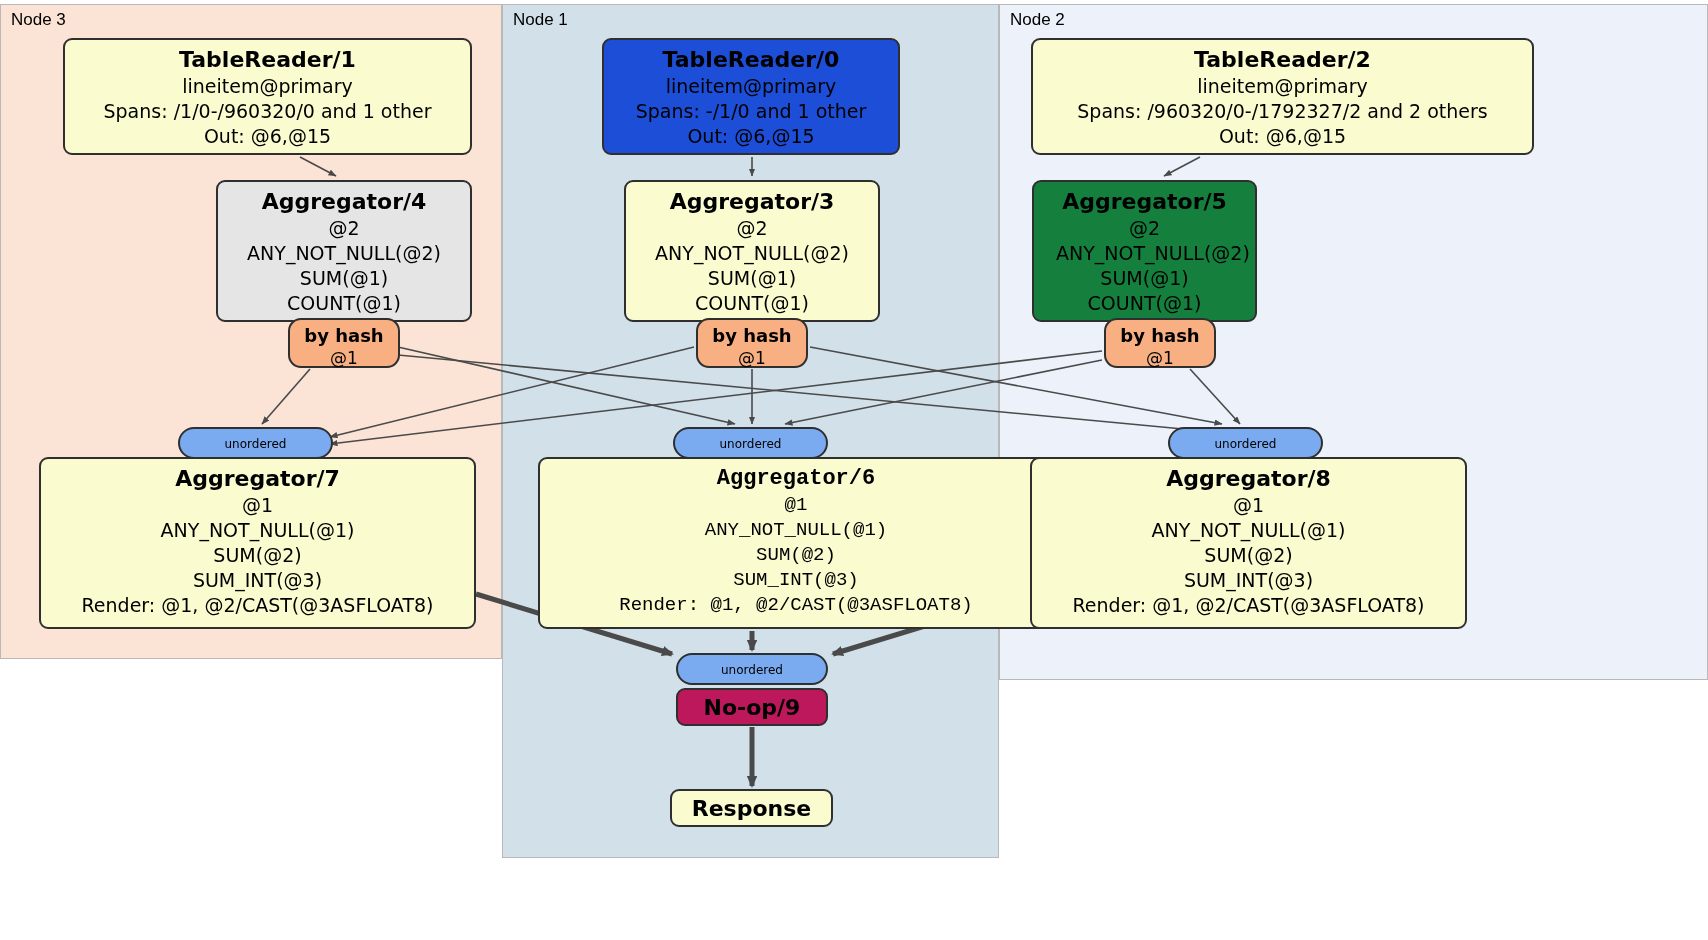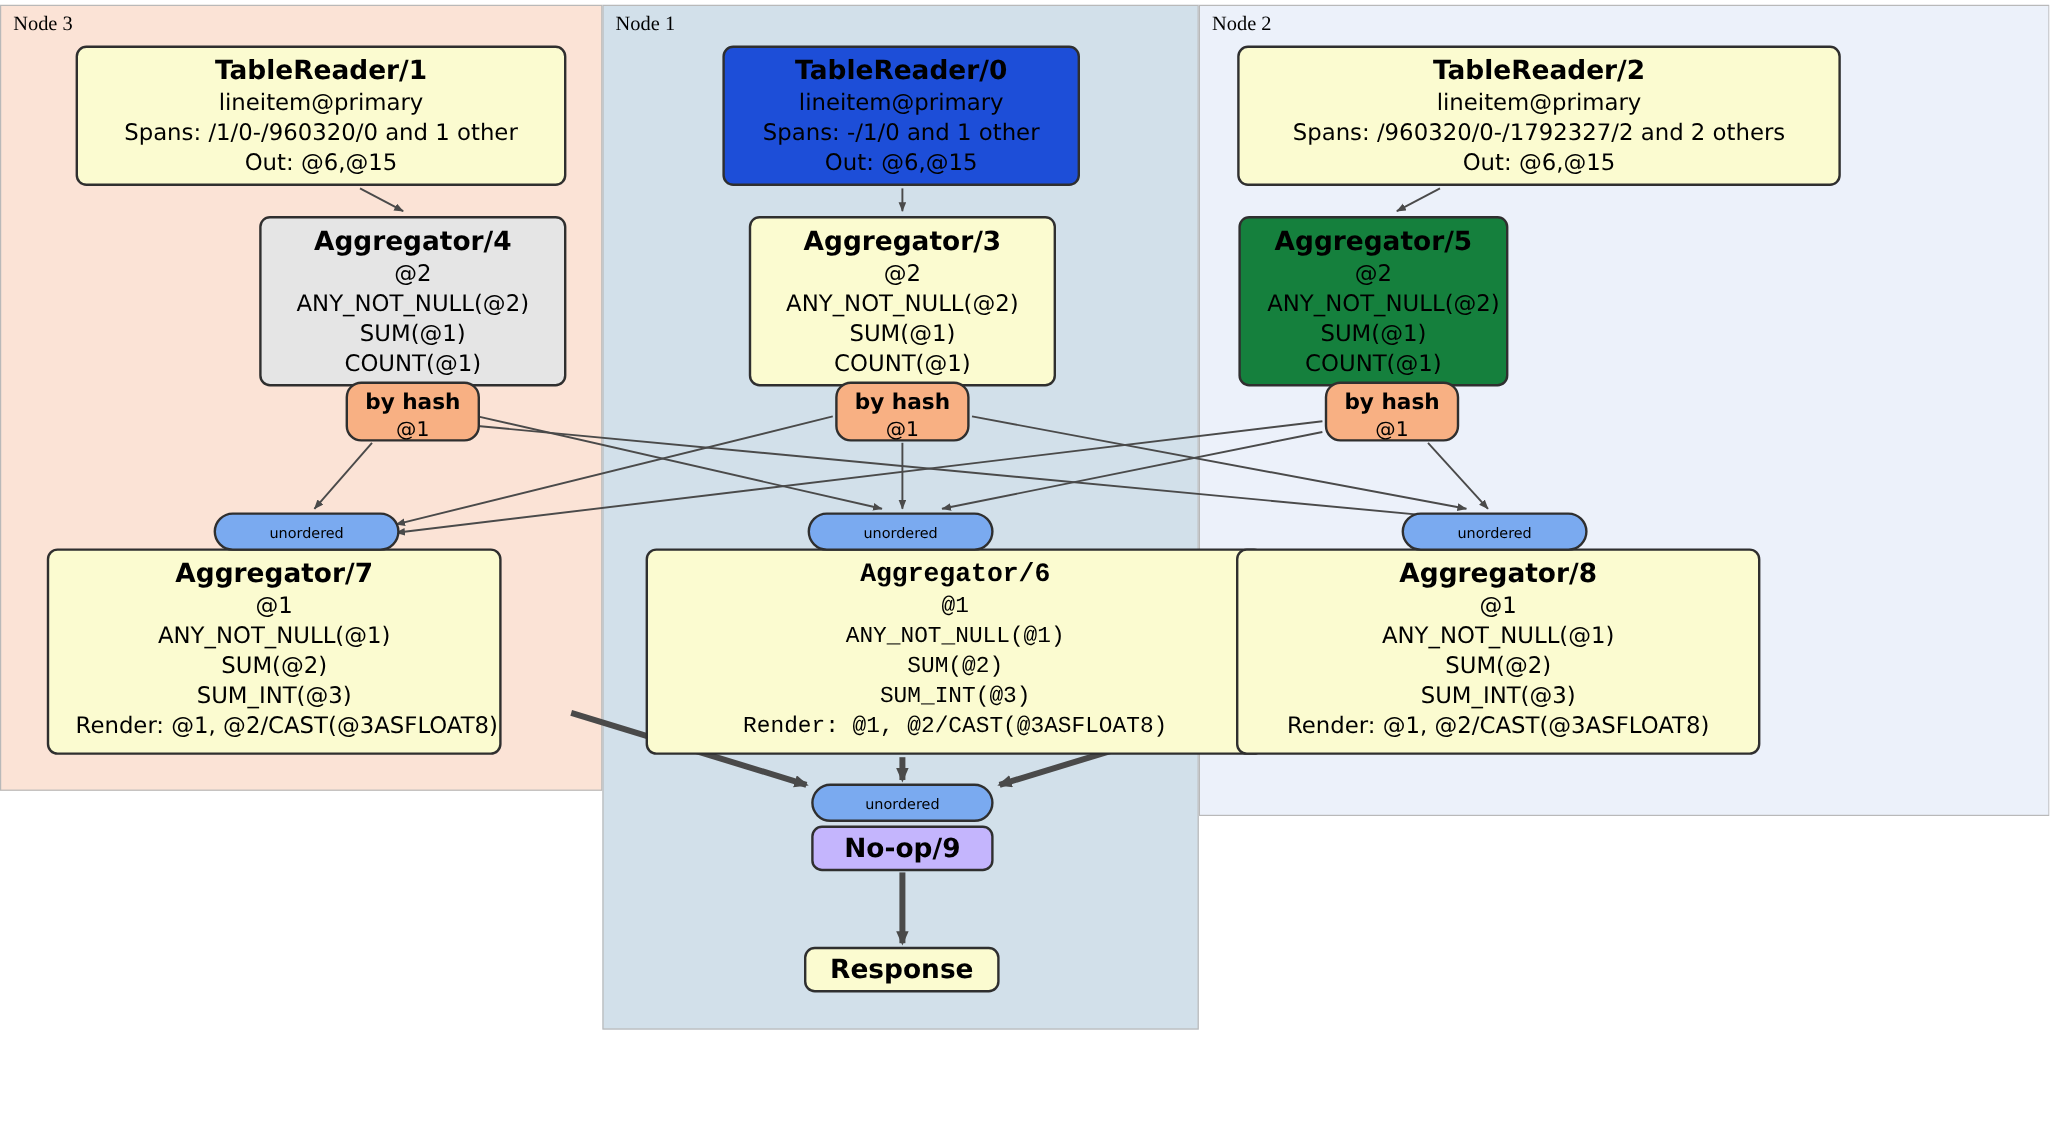--- a/index.html
+++ b/index.html
@@ -19,21 +19,21 @@
     position: absolute;
     box-sizing: border-box;
     border: 1px solid #b9b9b9;
   }
   .node-panel-label {
     position: absolute;
     left: 10px;
     top: 5px;
     font-size: 17px;
     color: #000;
-    font-family: Liberation Serif, serif;
+    font-family: Liberation Sans, sans-serif;
     white-space: nowrap;
   }
   #edge-layer {
     position: absolute;
     left: 0; top: 0;
     width: 1708px;
     height: 940px;
     pointer-events: none;
   }
   .box {
@@ -169,21 +169,21 @@
         <span class="line">SUM(@1)</span>
         <span class="line">COUNT(@1)</span>
       </div>
       <div class="box" style="left: 1032px; top: 180px; width: 225px; height: 142px; background: #15803d; border-color: rgb(47, 47, 47);">
         <span class="title">Aggregator/5</span>
         <span class="line">@2</span>
         <span class="line">ANY_NOT_NULL(@2)</span>
         <span class="line">SUM(@1)</span>
         <span class="line">COUNT(@1)</span>
       </div>
-      <div class="box" style="left: 39px; top: 457px; width: 379px; height: 172px; background: rgb(251, 251, 208); border-color: rgb(47, 47, 47);">
+      <div class="box" style="left: 39px; top: 457px; width: 437px; height: 172px; background: rgb(251, 251, 208); border-color: rgb(47, 47, 47);">
         <span class="title">Aggregator/7</span>
         <span class="line">@1</span>
         <span class="line">ANY_NOT_NULL(@1)</span>
         <span class="line">SUM(@2)</span>
         <span class="line">SUM_INT(@3)</span>
         <span class="line">Render: @1, @2/CAST(@3ASFLOAT8)</span>
       </div>
       <div class="box" style="left: 538px; top: 457px; width: 516px; height: 172px; background: rgb(251, 251, 208); border-color: rgb(47, 47, 47); font-family: Liberation Mono, monospace;">
         <span class="title">Aggregator/6</span>
         <span class="line">@1</span>
@@ -193,21 +193,21 @@
         <span class="line">Render: @1, @2/CAST(@3ASFLOAT8)</span>
       </div>
       <div class="box" style="left: 1030px; top: 457px; width: 437px; height: 172px; background: rgb(251, 251, 208); border-color: rgb(47, 47, 47);">
         <span class="title">Aggregator/8</span>
         <span class="line">@1</span>
         <span class="line">ANY_NOT_NULL(@1)</span>
         <span class="line">SUM(@2)</span>
         <span class="line">SUM_INT(@3)</span>
         <span class="line">Render: @1, @2/CAST(@3ASFLOAT8)</span>
       </div>
-      <div class="box small" style="left: 676px; top: 688px; width: 152px; height: 38px; background: #c4b5fd; border-color: rgb(47, 47, 47);">
+      <div class="box small" style="left: 676px; top: 688px; width: 152px; height: 38px; background: #be185d; border-color: rgb(47, 47, 47);">
         <span class="title">No-op/9</span>
       </div>
       <div class="box small" style="left: 670px; top: 789px; width: 163px; height: 38px; background: rgb(251, 251, 208); border-color: rgb(47, 47, 47);">
         <span class="title">Response</span>
       </div>
       <div class="badge hash" style="left: 288px; top: 318px; width: 112px; height: 50px; background: rgb(248, 176, 131);">
         <span class="b-title">by hash</span>
         <span class="b-sub">@1</span>
       </div>
       <div class="badge hash" style="left: 696px; top: 318px; width: 112px; height: 50px; background: rgb(248, 176, 131);">

